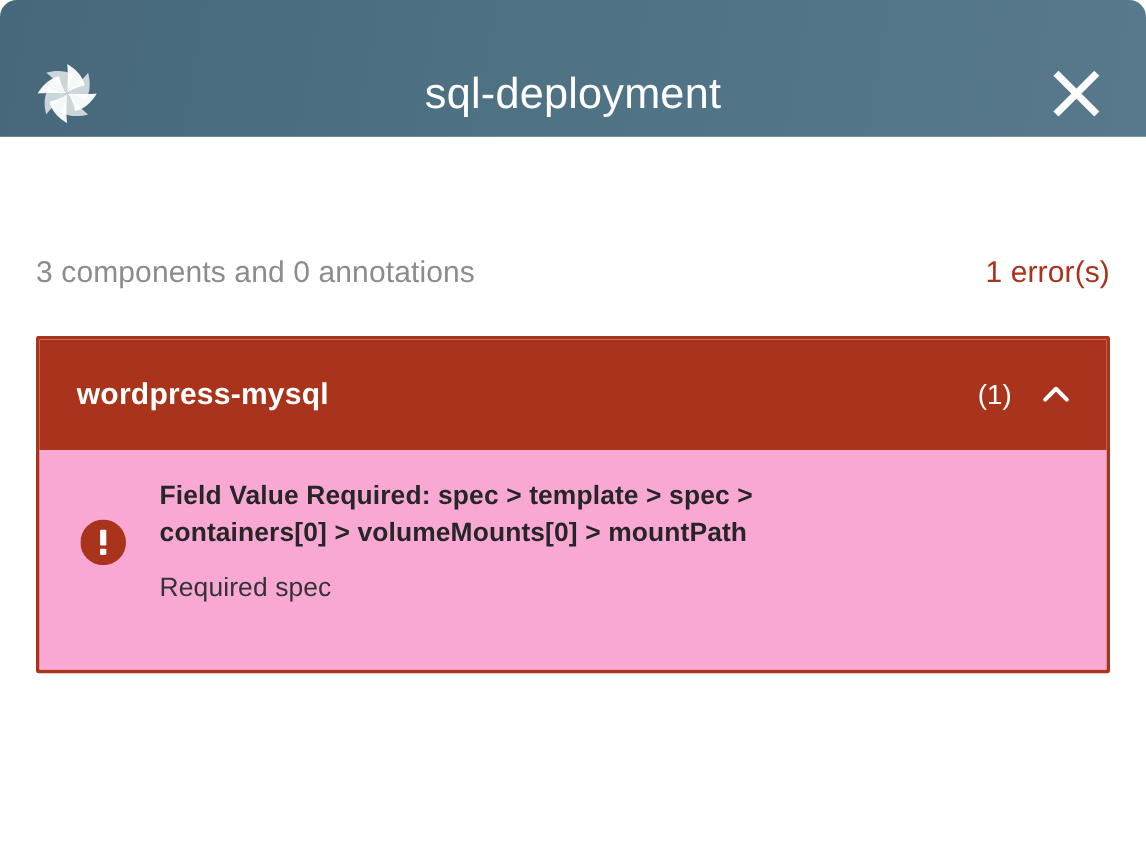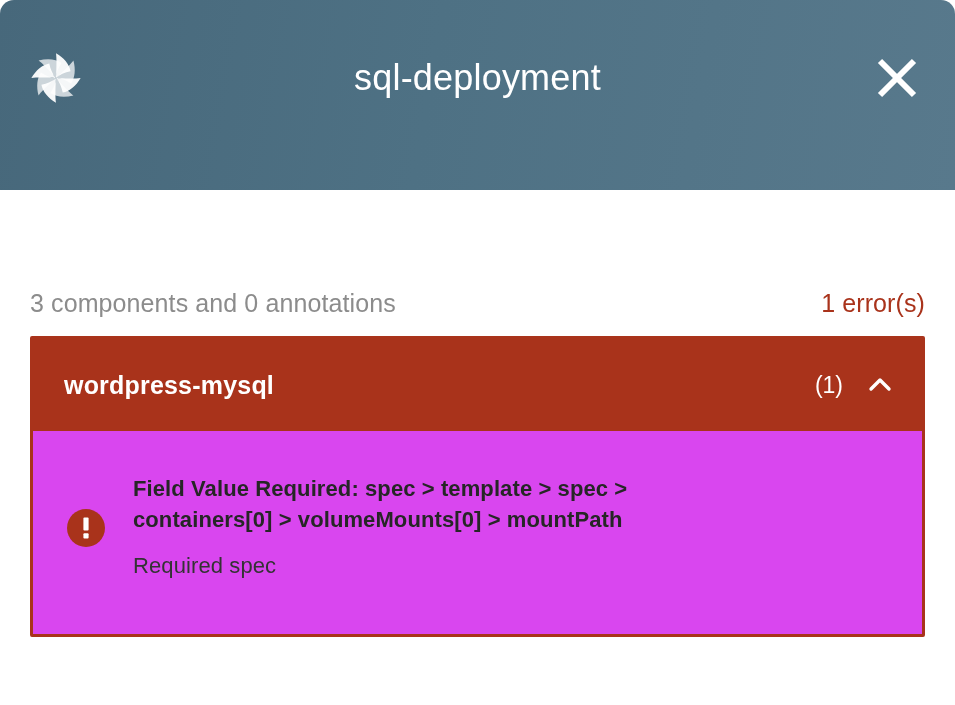--- a/index.html
+++ b/index.html
@@ -23,21 +23,21 @@
     height: 705px;
     background: #ffffff;
     border-radius: 14px;
     overflow: hidden;
     box-sizing: border-box;
   }
 
   
   .titlebar {
     position: relative;
-    height: 190px;
+    height: 114px;
     background: linear-gradient(100deg, #47687b 0%, #4e7184 45%, #58798c 100%);
     display: flex;
     align-items: center;
     box-sizing: border-box;
   }
   .logo {
     position: absolute;
     left: 28px;
     top: 50px;
     width: 56px;
@@ -99,20 +99,21 @@
     font-size: 25px;
     font-weight: 400;
     letter-spacing: 0.1px;
   }
 
   
   .accordion {
     border: 3px solid #a9331b;
     border-radius: 2px;
     box-sizing: border-box;
+    margin-top: 20px;
   }
   .accordion-header {
     background: #a9331b;
     color: #ffffff;
     height: 92px;
     display: flex;
     align-items: center;
     padding: 0 27px 0 31px;
     box-sizing: border-box;
     cursor: pointer;
@@ -132,22 +133,22 @@
   .chevron {
     width: 30px;
     height: 30px;
     display: flex;
     align-items: center;
     justify-content: center;
   }
   .chevron svg { display: block; }
 
   .accordion-panel {
-    background: #d946ef;
-    padding: 42px 30px 52px 34px;
+    background: #f9a8d4;
+    padding: 22px 30px 52px 34px;
     box-sizing: border-box;
     display: flex;
     align-items: center;
     min-height: 142px;
   }
   .error-icon {
     flex: 0 0 auto;
     width: 38px;
     height: 38px;
     margin-right: 28px;

